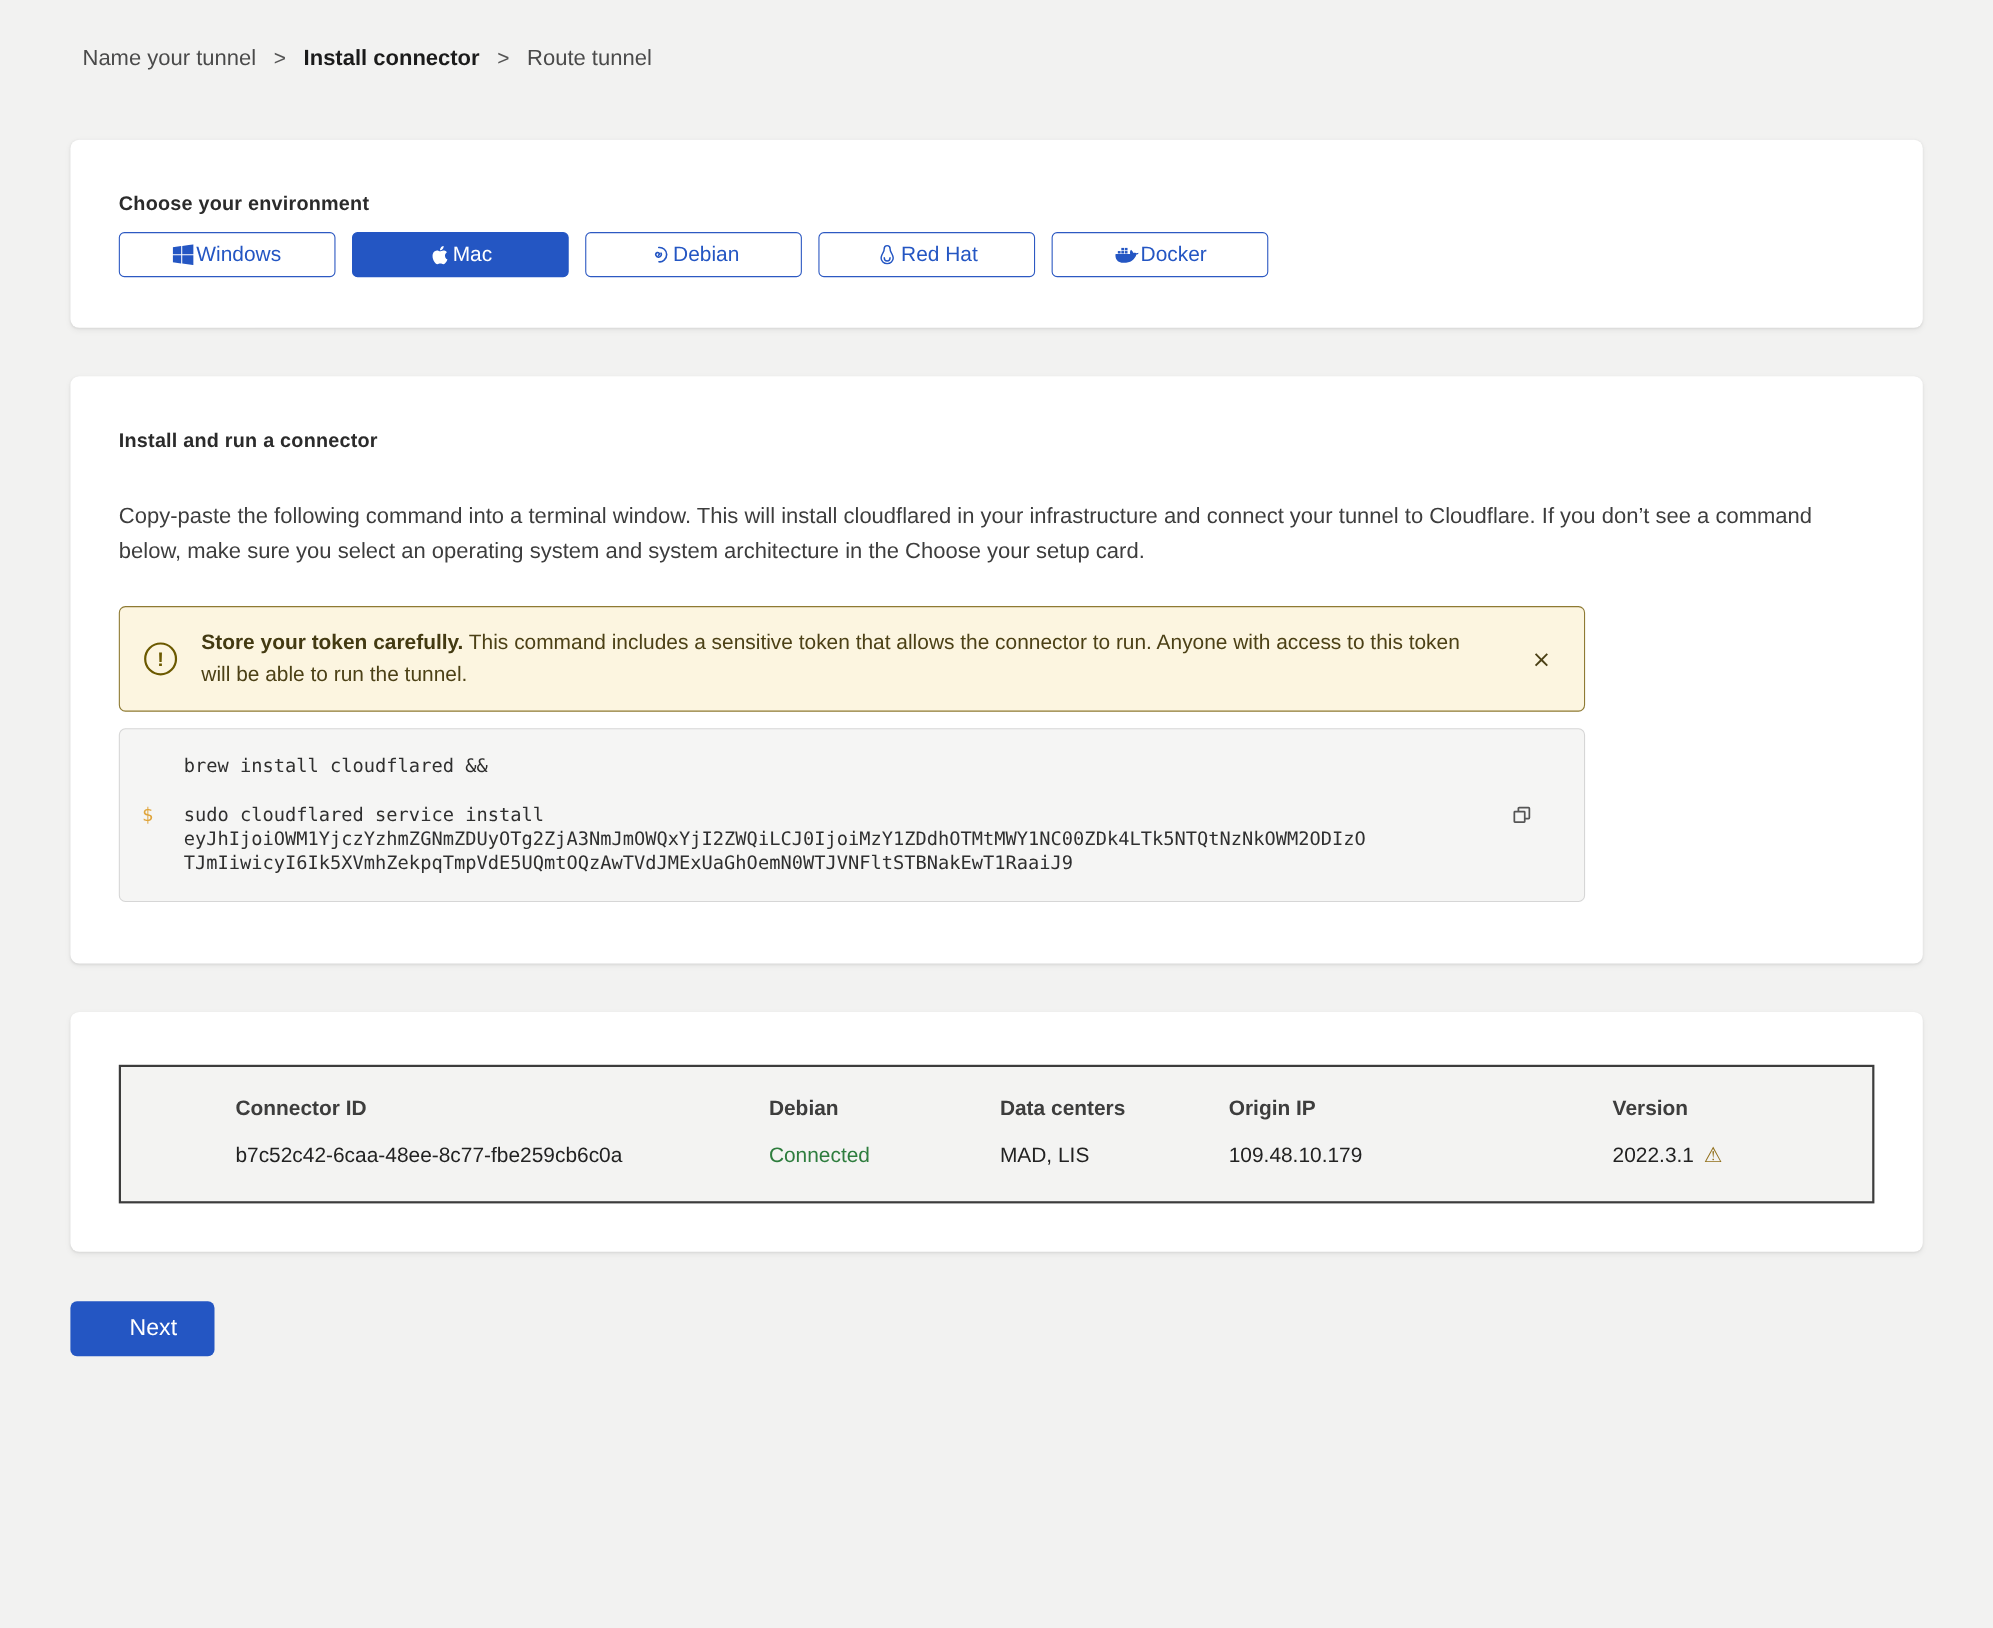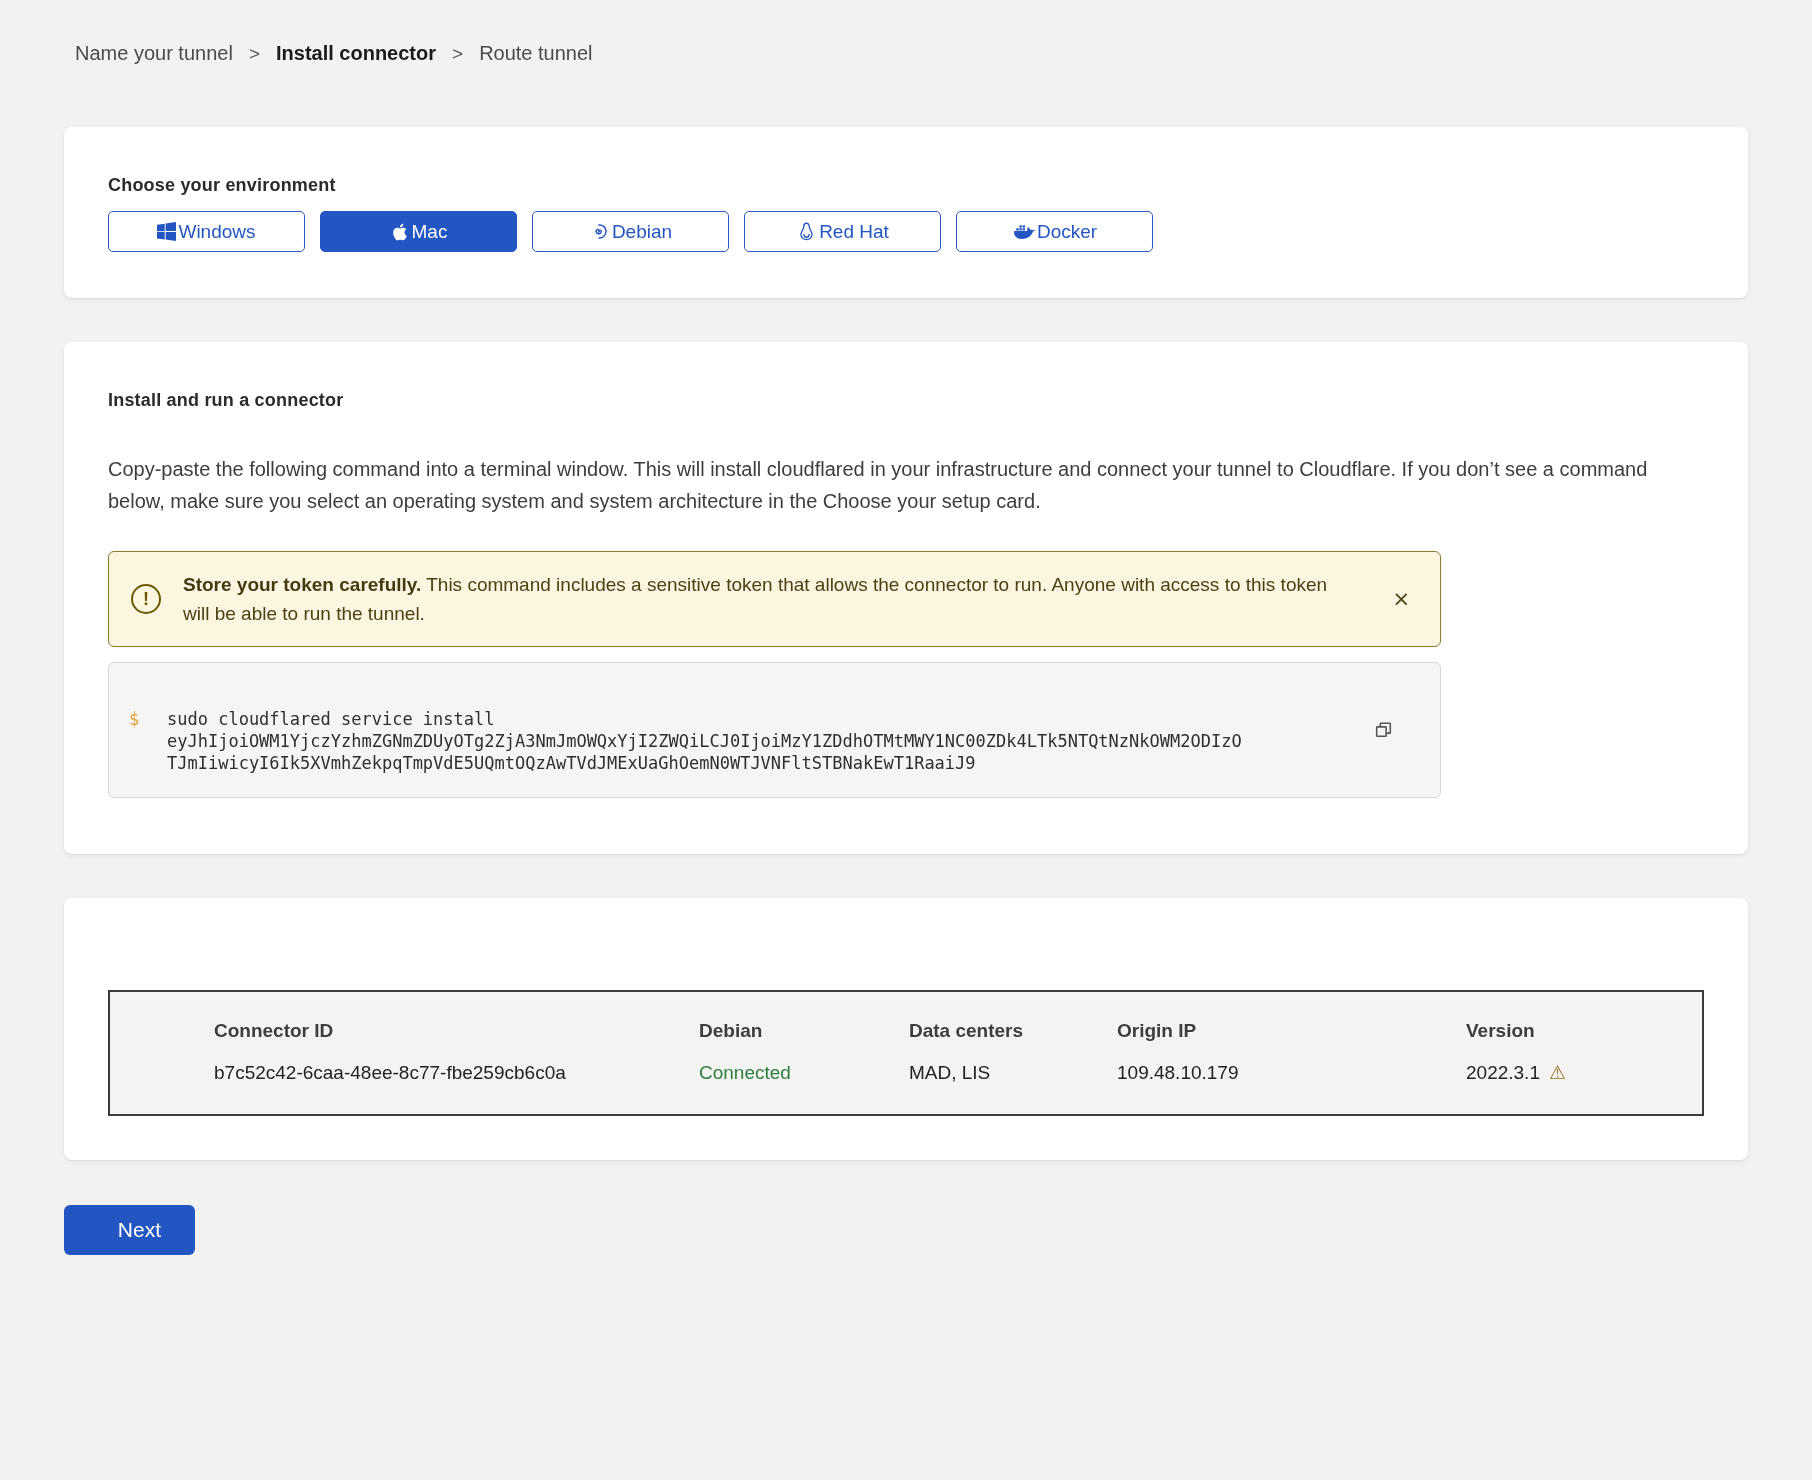--- a/index.html
+++ b/index.html
@@ -130,21 +130,20 @@
     right: 42px; top: 50%;
     transform: translateY(-50%);
     background: none; border: none; cursor: pointer;
     color: #555; padding: 4px;
   }
   .copy-btn svg { display: block; }
 
   
   .connectors-card { padding-bottom: 44px; }
   .conn-table {
-    margin-top: 44px;
     border: 2px solid #3c3c3c;
     background: #f3f3f2;
     padding: 28px 0 30px 104px;
   }
   .conn-grid {
     display: grid;
     grid-template-columns: 485px 210px 208px 349px auto;
     align-items: baseline;
   }
   .conn-grid + .conn-grid { margin-top: 19px; }
@@ -256,20 +255,24 @@
         <span>This command includes a sensitive token that allows the connector to run. Anyone with access to this token will be able to run the tunnel.</span>
       </p>
       <button class="warn-close">
         <span>×</span>
       </button>
     </div>
 
     <div class="code-block">
       <div class="code-row">
         <span class="code-gutter"></span>
+        <span class="code-text">brew install cloudflared &amp;&amp;</span>
+      </div>
+      <div class="code-row">
+        <span class="code-gutter"></span>
         <span class="code-text"></span>
       </div>
       <div class="code-row">
         <span class="code-gutter">$</span>
         <span class="code-text">sudo cloudflared service install</span>
       </div>
       <div class="code-row">
         <span class="code-gutter"></span>
         <span class="code-text">eyJhIjoiOWM1YjczYzhmZGNmZDUyOTg2ZjA3NmJmOWQxYjI2ZWQiLCJ0IjoiMzY1ZDdhOTMtMWY1NC00ZDk4LTk5NTQtNzNkOWM2ODIzO</span>
       </div>

